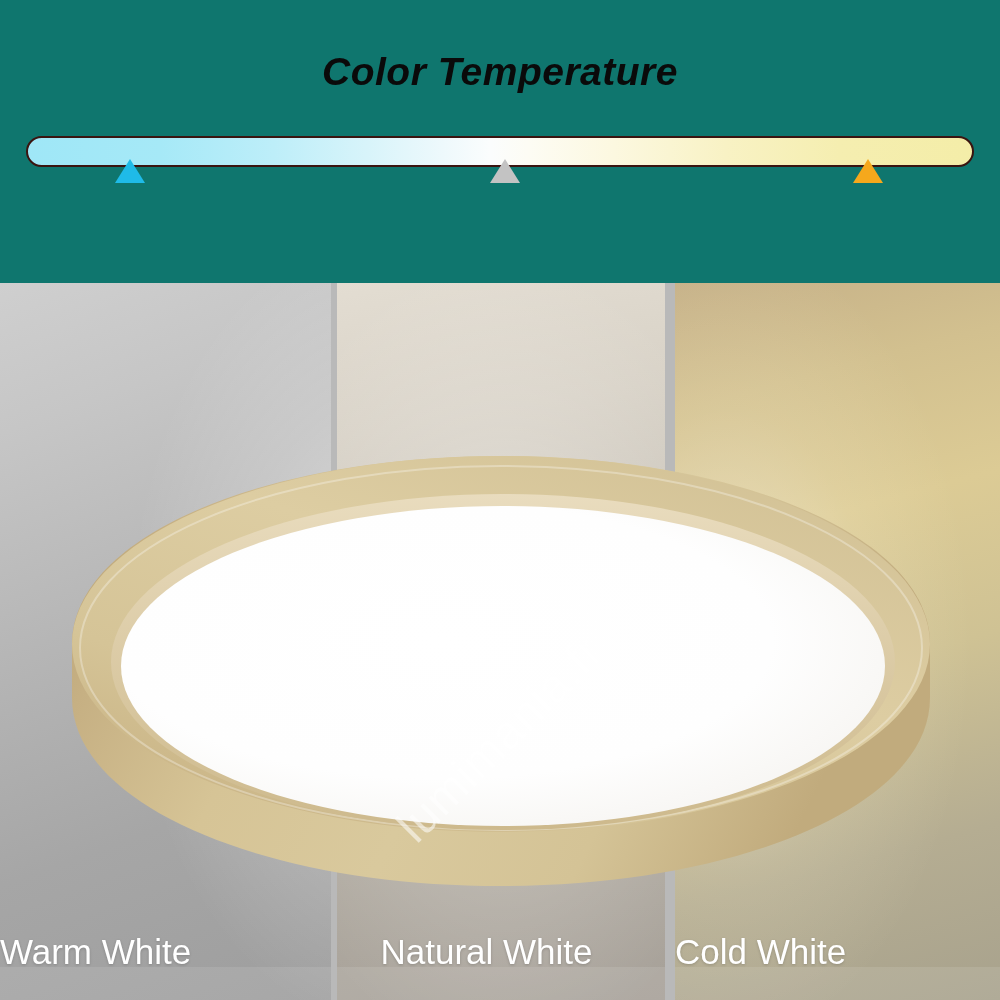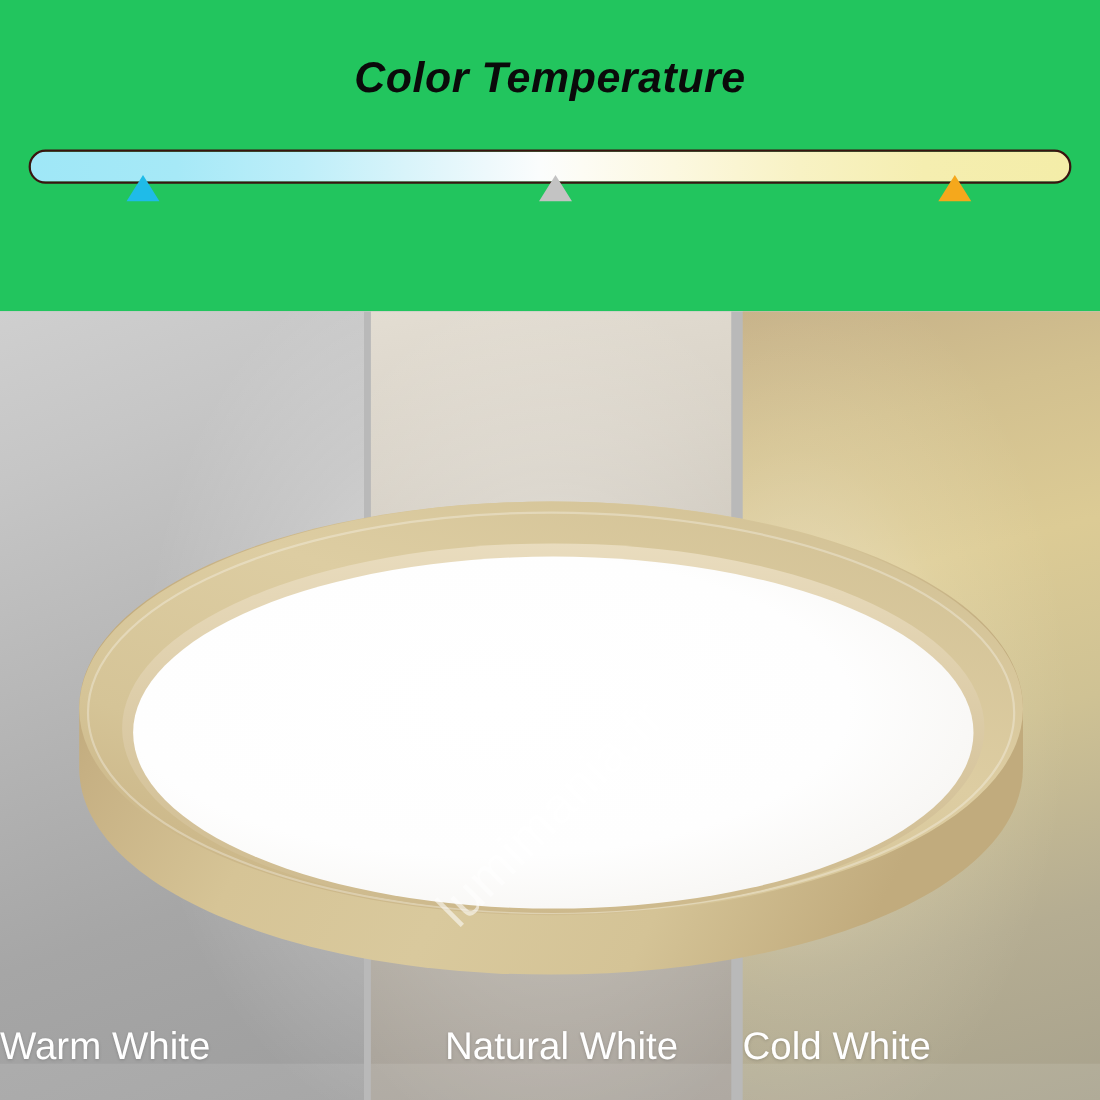--- a/index.html
+++ b/index.html
@@ -3,21 +3,21 @@
 <meta charset="utf-8">
 <style>
   html,body{margin:0;padding:0;}
   body{
     width:1000px;height:1000px;overflow:hidden;background:#ffffff;
     font-family:"Liberation Sans", sans-serif;
   }
   #root{position:relative;width:1000px;height:1000px;overflow:hidden;background:#fff;}
 
   
-  .header{position:absolute;left:0;top:0;width:1000px;height:283px;background:#22c55e;}
+  .header{position:absolute;left:0;top:0;width:1000px;height:283px;background:#0f766e;}
 
   .title{
     position:absolute;left:0;top:50px;width:1000px;
     text-align:center;
     font-size:39px;line-height:44px;
     font-weight:bold;font-style:italic;
     color:#0a0a0a;
     letter-spacing:0.5px;
   }
 
@@ -104,21 +104,21 @@
 
   
   .caption{
     position:absolute;bottom:28px;
     font-size:35px;line-height:40px;
     color:#ffffff;
     white-space:nowrap;
     text-shadow:0 1px 3px rgba(0,0,0,0.18);
   }
   #cap-1{left:0;width:331px;}
-  #cap-2{left:0;width:299px;text-align:center;margin-left:24px;}
+  #cap-2{left:0;width:299px;text-align:center;}
   #cap-3{left:0;width:325px;text-align:left;}
 </style>
 </head>
 <body>
 
 <div id="root">
 
   <div class="header">
 
     <div class="title">Color Temperature</div>

